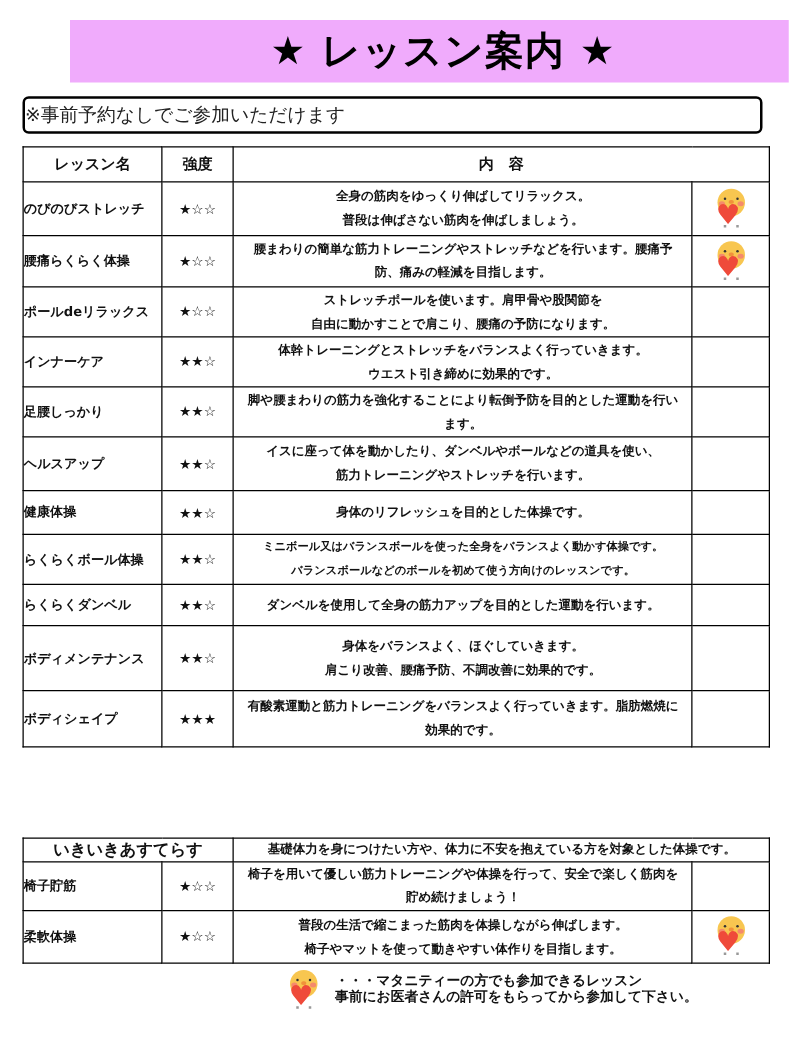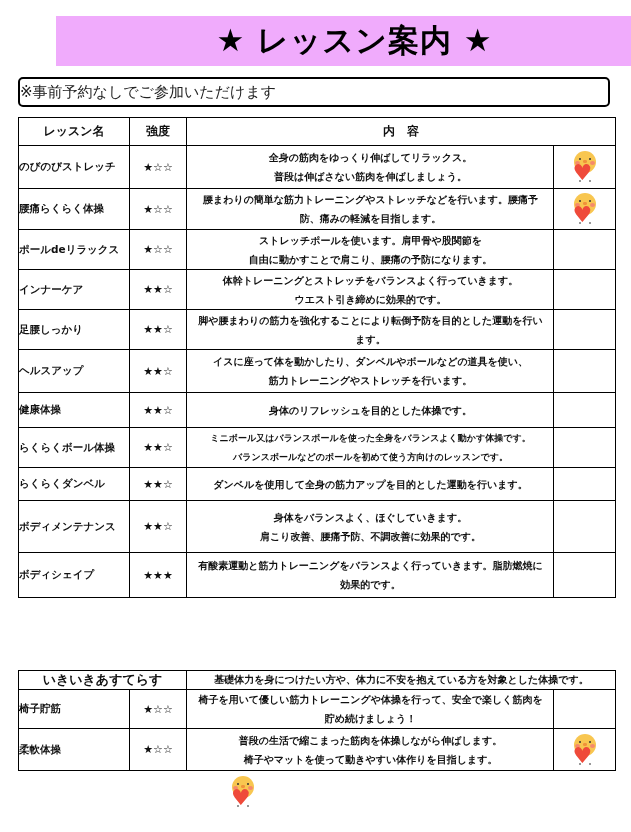--- a/index.html
+++ b/index.html
@@ -202,13 +202,17 @@
   <span class="chick">
       <span class="body"></span>
       <span class="eyel"></span>
       <span class="eyer"></span>
       <span class="beak"></span>
       <span class="cheekl"></span>
       <span class="cheekr"></span>
       <span class="heart">♥</span>
       <span class="feet"></span>
     </span>
+  <div class="text">
+    <div>・・・マタニティーの方でも参加できるレッスン</div>
+    <div>事前にお医者さんの許可をもらってから参加して下さい。</div>
+  </div>
 </div>
 
 </body></html>

